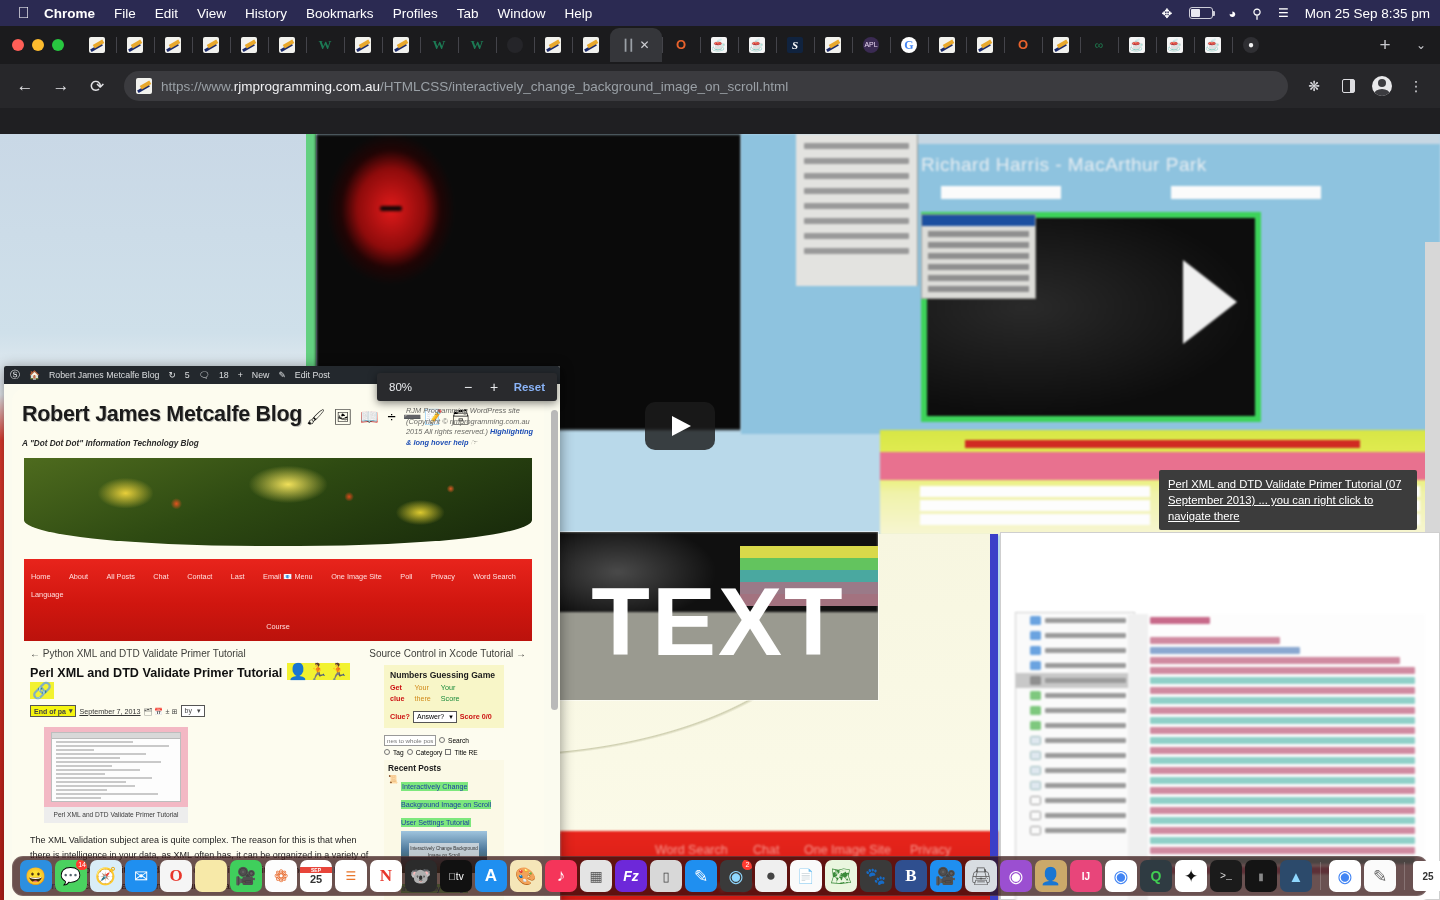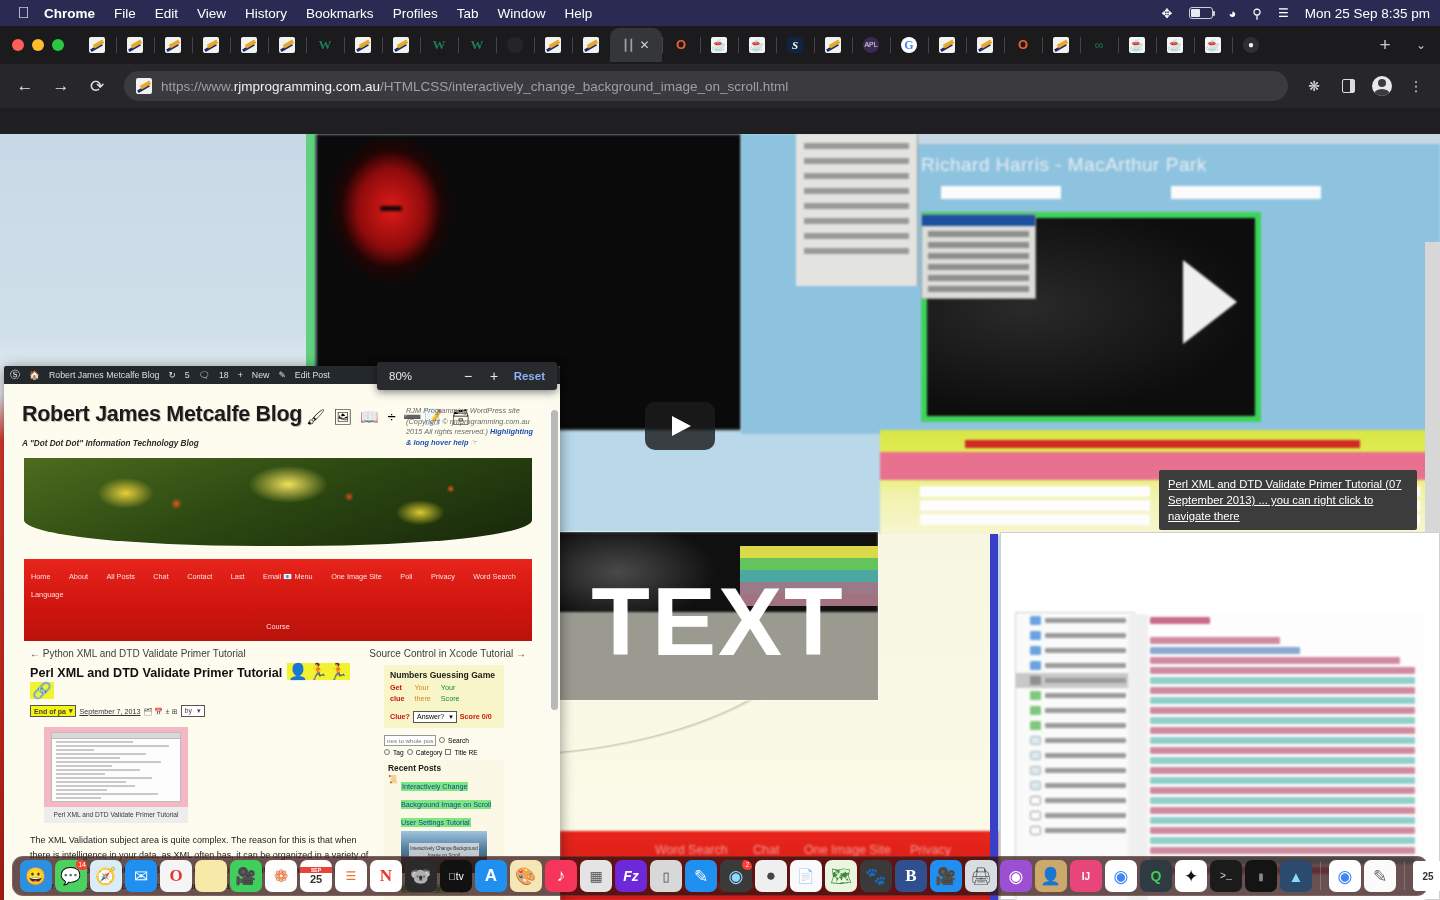--- a/index.html
+++ b/index.html
@@ -365,21 +365,21 @@
     background: linear-gradient(180deg,#9fc4de 0%, #4f7a9c 45%, #2e4a2e 100%); position: relative; }
   .rp-thumb .band { position: absolute; left: 8px; right: 8px; top: 12px; height: 14px;
     background: rgba(230,230,230,.75); color:#333; font-size: 4.6px; text-align: center; line-height: 7px; padding-top:2px;}
   .blog-scroll {
     position: absolute; right: 2px; top: 26px; width: 7px; height: 300px;
     background: #b9b9b9; border-radius: 4px;
   }
 
   
   .zoom-bubble {
-    position: absolute; left: 377px; top: 228px; width: 180px; height: 28px;
+    position: absolute; left: 377px; top: 239px; width: 180px; height: 28px;
     background: #292a2d; border-radius: 3px; z-index: 30;
     display: flex; align-items: center; color: #e8eaed; font-size: 11.5px;
     padding: 0 12px; gap: 0; box-shadow: 0 2px 8px rgba(0,0,0,.5);
   }
   .zoom-bubble .pct { width: 66px; }
   .zoom-bubble .zb { width: 26px; text-align: center; font-size: 14px; }
   .zoom-bubble .reset { margin-left: auto; color: #8ab4f8; font-size: 11.5px; font-weight: bold; }
 
   
   .tooltip {

